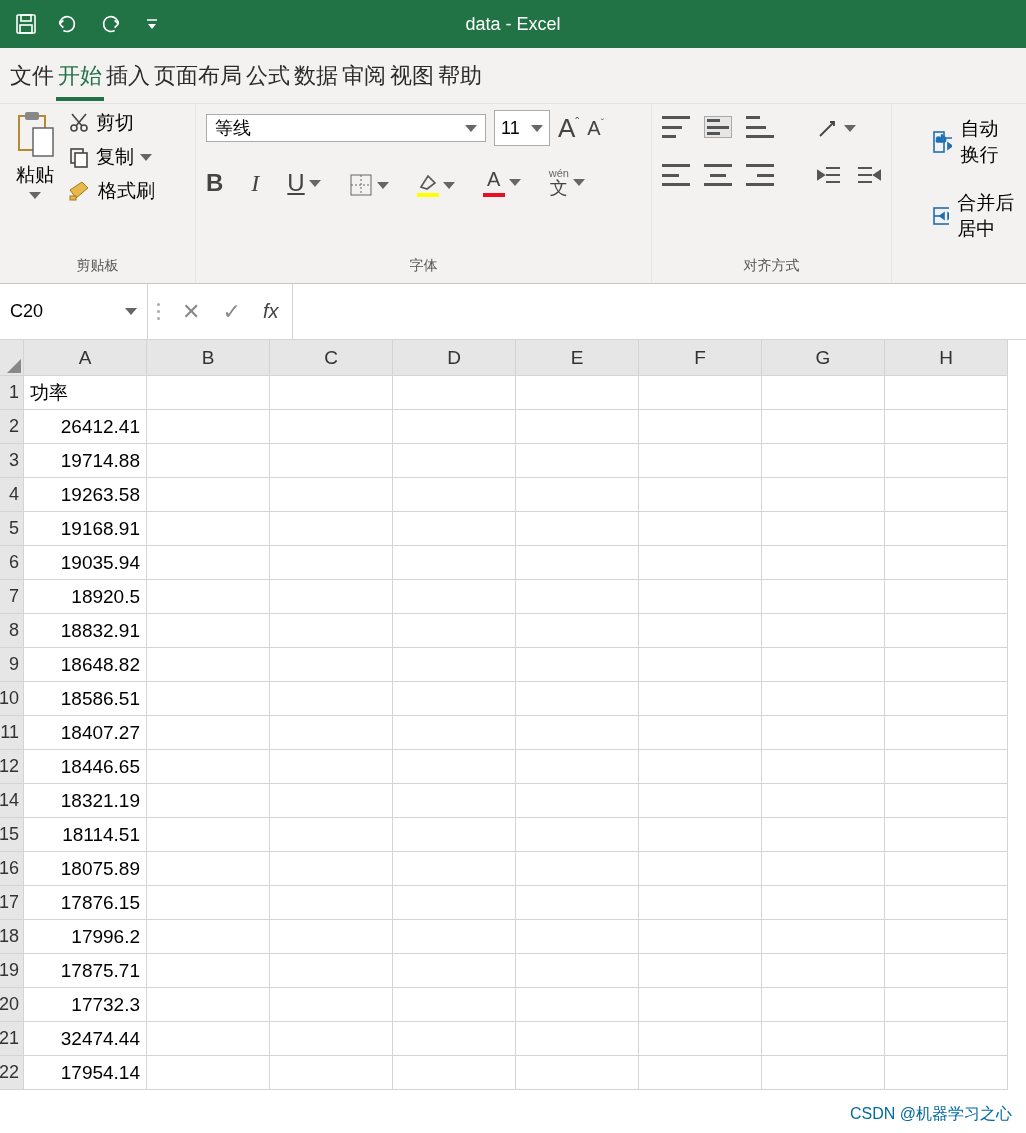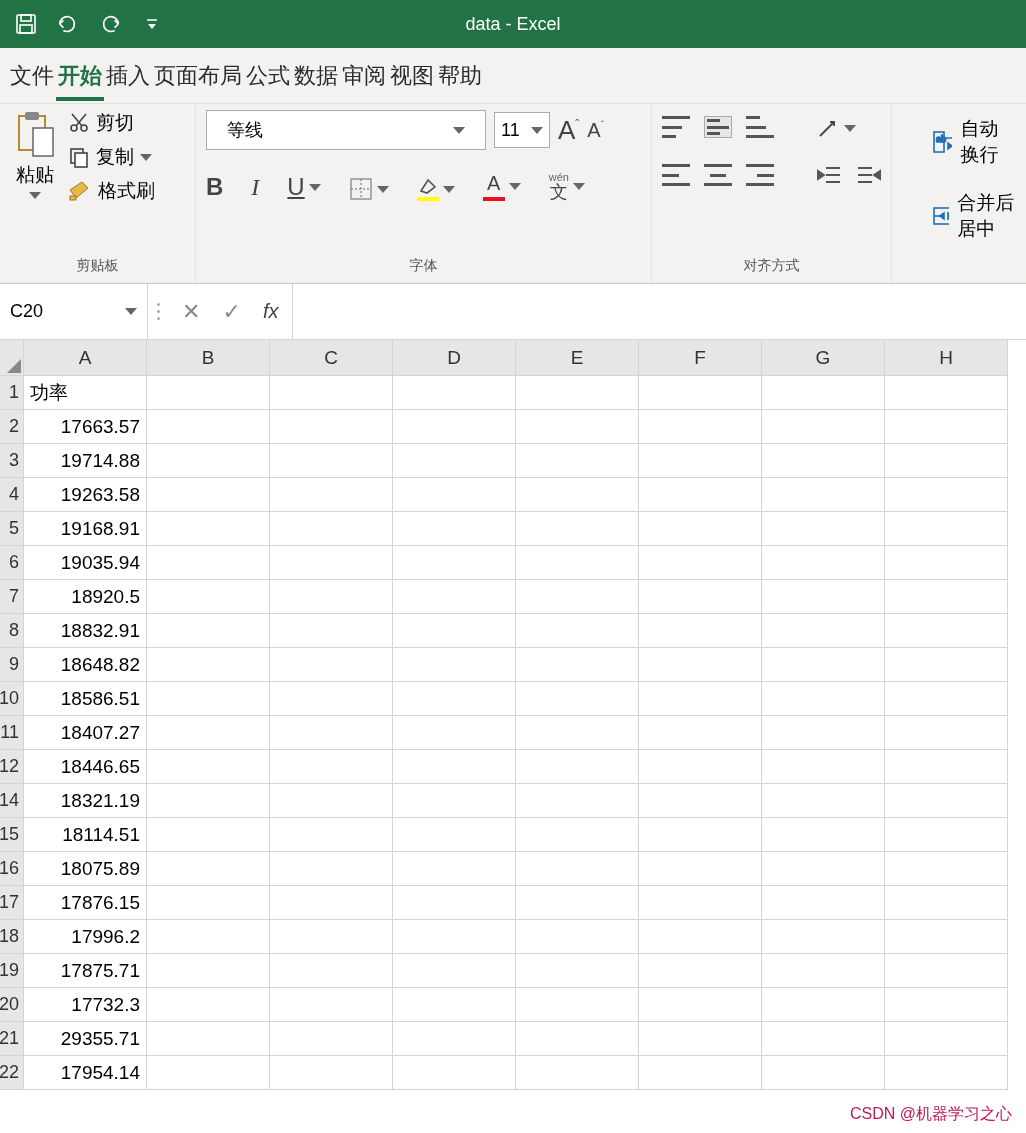--- a/index.html
+++ b/index.html
@@ -3,30 +3,30 @@
 <meta charset="utf-8">
 <style>
   * { box-sizing: border-box; margin: 0; padding: 0; }
   body { font-family: "Microsoft YaHei", Arial, sans-serif; font-size: 14px; background: #fff; width: 1026px; height: 1133px; overflow: hidden; position: relative; }
   .titlebar { background: #217346; height: 48px; display: flex; align-items: center; color: #fff; position: relative; }
   .titlebar .left-icons { display: flex; align-items: center; gap: 18px; padding: 0 14px; }
   .titlebar .icon { width: 24px; height: 24px; display: flex; align-items: center; justify-content: center; color: #fff; }
   .titlebar .title { position: absolute; left: 50%; transform: translateX(-50%); font-size: 18px; }
   .ribbon-tabs { background: #f3f2f1; height: 56px; display: flex; align-items: center; padding: 0 8px; font-size: 22px; color: #2b2b2b; border-bottom: 1px solid #e1e1e1; }
   .ribbon-tabs .tab { padding: 10px 2px; }
-  .ribbon-tabs .tab.active { font-weight: bold; border-bottom: 4px solid #217346; color: #217346; padding-bottom: 6px; }
+  .ribbon-tabs .tab.active { font-weight: normal; border-bottom: 4px solid #217346; color: #217346; padding-bottom: 6px; }
   .ribbon { background: #f3f2f1; height: 180px; display: flex; border-bottom: 1px solid #c8c6c4; }
   .ribbon-group { display: flex; flex-direction: column; border-right: 1px solid #e5e5e5; padding: 6px 10px 0 10px; position: relative; }
   .ribbon-group .group-body { flex: 1; display: flex; align-items: flex-start; }
   .ribbon-group .group-label { text-align: center; font-size: 14px; color: #555; padding: 6px 0 8px 0; position: relative; }
   .paste-big { width: 50px; display: flex; flex-direction: column; align-items: center; }
   .clip-btns { display: flex; flex-direction: column; gap: 8px; margin-left: 8px; margin-top: 0; }
   .clip-btns .row { display: flex; align-items: center; gap: 6px; font-size: 19px; }
   .font-top { display: flex; align-items: center; gap: 8px; }
-  .font-select { border: 1px solid #ababab; background: #fff; height: 40px; width: 280px; font-size: 18px; padding: 0 20px; display: flex; align-items: center; justify-content: space-between; }
+  .font-select { border: 1px solid #ababab; background: #fff; height: 28px; width: 280px; font-size: 18px; padding: 0 8px; display: flex; align-items: center; justify-content: space-between; }
   .size-select { border: 1px solid #ababab; background: #fff; height: 36px; width: 56px; font-size: 18px; padding: 0 6px; display: flex; align-items: center; justify-content: space-between; }
   .font-bottom { display: flex; align-items: flex-end; gap: 28px; margin-top: 22px; }
   .font-btn { font-size: 24px; color: #444; display: flex; align-items: center; gap: 4px; }
   .align-row { display: flex; gap: 14px; }
   .align-btn { width: 28px; height: 22px; display: flex; flex-direction: column; justify-content: space-between; }
   .align-btn span { height: 3px; background: #555; display: block; }
   .align-btn.sel { border: 1px solid #aaa; background: #e6e6e6; padding: 2px; }
   .wrap-col { display: flex; flex-direction: column; gap: 22px; margin-left: 18px; }
   .wrap-btn { display: flex; align-items: center; gap: 8px; font-size: 19px; margin-left: 12px; }
   .namebox-row { height: 56px; background: #fff; border-bottom: 1px solid #d4d4d4; display: flex; align-items: center; }
@@ -35,21 +35,21 @@
   .fx-lbl { font-style: italic; font-size: 20px; color: #444; }
   .formula-input { flex: 1; height: 100%; border-left: 1px solid #d4d4d4; padding: 0 10px; font-size: 18px; }
   .grid { display: grid; grid-template-columns: 24px repeat(8, 123px); }
   .col-hdr, .row-hdr, .cell { border-right: 1px solid #d4d4d4; border-bottom: 1px solid #d4d4d4; height: 34px; display: flex; align-items: center; }
   .col-hdr { background: #e6e6e6; justify-content: center; font-size: 19px; color: #333; height: 36px; }
   .row-hdr { background: #e6e6e6; justify-content: flex-end; padding-right: 4px; font-size: 18px; color: #333; }
   .corner { background: #e6e6e6; border-right: 1px solid #d4d4d4; border-bottom: 1px solid #d4d4d4; position: relative; }
   .corner::after { content:""; position:absolute; right:2px; bottom:2px; border-right:14px solid #888; border-top:14px solid transparent; }
   .cell { padding: 0 6px; font-size: 19px; justify-content: flex-end; }
   .cell.txt { justify-content: flex-start; }
-  .watermark { position: absolute; right: 14px; bottom: 8px; color: #be185d; font-size: 16px; }
+  .watermark { position: absolute; right: 14px; bottom: 8px; color: #0369a1; font-size: 16px; }
   .caret { width: 0; height: 0; border-left: 6px solid transparent; border-right: 6px solid transparent; border-top: 7px solid #666; }
   .dots { width: 6px; display:flex; flex-direction:column; gap:4px; align-items:center; padding:0 10px;}
   .dots i { width:3px; height:3px; background:#aaa; border-radius:50%; display:block;}
   svg { display: block; }
   .u-line { display:flex; flex-direction:column; align-items:center; }
   .u-line .bar { width: 22px; height: 4px; margin-top: 2px; }
   .grow-a { font-size:20px; color:#444; position:relative; }
 </style>
 </head>
 <body>
@@ -326,21 +326,21 @@
       <div class="cell"></div>
       <div class="cell"></div>
       <div class="cell"></div>
       <div class="cell"></div>
       <div class="cell"></div>
       <div class="cell"></div>
       <div class="cell"></div>
     </div>
     <div class="grid">
       <div class="row-hdr">2</div>
-      <div class="cell">17663.57</div>
+      <div class="cell">26412.41</div>
       <div class="cell"></div>
       <div class="cell"></div>
       <div class="cell"></div>
       <div class="cell"></div>
       <div class="cell"></div>
       <div class="cell"></div>
       <div class="cell"></div>
     </div>
     <div class="grid">
       <div class="row-hdr">3</div>
@@ -524,21 +524,21 @@
       <div class="cell"></div>
       <div class="cell"></div>
       <div class="cell"></div>
       <div class="cell"></div>
       <div class="cell"></div>
       <div class="cell"></div>
       <div class="cell"></div>
     </div>
     <div class="grid">
       <div class="row-hdr">21</div>
-      <div class="cell">29355.71</div>
+      <div class="cell">32474.44</div>
       <div class="cell"></div>
       <div class="cell"></div>
       <div class="cell"></div>
       <div class="cell"></div>
       <div class="cell"></div>
       <div class="cell"></div>
       <div class="cell"></div>
     </div>
     <div class="grid">
       <div class="row-hdr">22</div>

